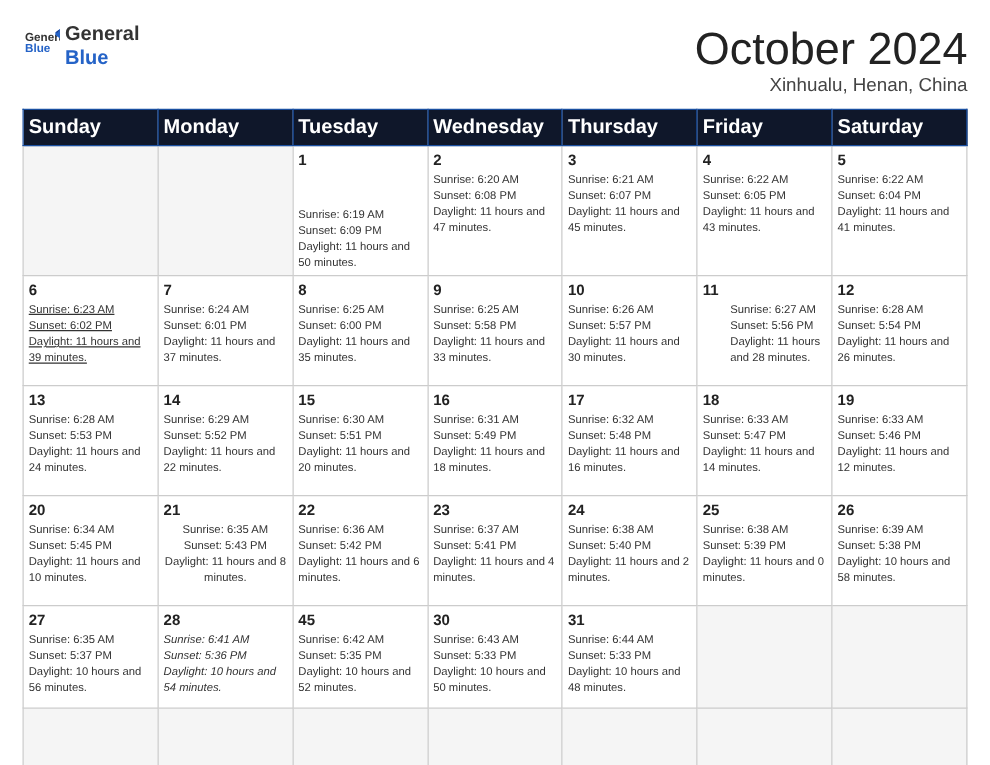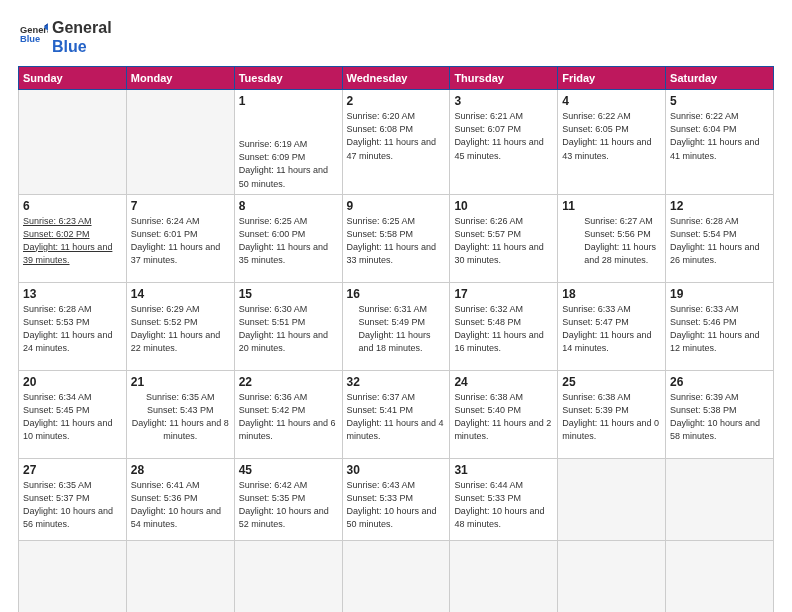--- a/index.html
+++ b/index.html
@@ -44,23 +44,23 @@
       font-size: 15px;
       color: #444;
     }
     .calendar {
       flex: 1;
       border-collapse: collapse;
       width: 100%;
       table-layout: fixed;
     }
     .calendar th {
-      background: #be185d;
+      background: #0f172a;
       color: #fff;
-      font-size: 11px;
+      font-size: 16px;
       font-weight: bold;
       padding: 5px 4px;
       text-align: left;
       border: 1px solid #1a4fa0;
     }
     .calendar td {
       border: 1px solid #ccc;
       vertical-align: top;
       padding: 4px 4px 3px 4px;
       font-size: 9.5px;
@@ -99,20 +99,24 @@
           <text x="0" y="42" font-size="20" font-weight="bold" fill="#2563c7" font-family="Arial">Blue</text>
           <polygon points="52,8 60,2 60,18 52,12" fill="#2563c7"></polygon>
           <polygon points="52,8 60,2 56,8" fill="#1a3a8a"></polygon>
         </svg>
         <div style="display:inline-block;vertical-align:top;">
           <div style="font-size:16px;font-weight:bold;color:#333;line-height:1.2;">General</div>
           <div style="font-size:16px;font-weight:bold;color:#2563c7;line-height:1.2;">Blue</div>
         </div>
       </div>
     </div>
+    <div class="title-block">
+      <div class="month-title">October 2024</div>
+      <div class="subtitle">Xinhualu, Henan, China</div>
+    </div>
   </div>
 
   <table class="calendar">
     <thead>
       <tr>
 
       <th>Sunday</th>
           <th>Monday</th>
           <th>Tuesday</th>
           <th>Wednesday</th>
@@ -214,21 +218,21 @@
 Daylight: 11 hours and 22 minutes.</div>
           </td>
           <td>
             <span class="day-num">15</span>
             <div class="day-info" style="white-space: pre-line;">Sunrise: 6:30 AM
 Sunset: 5:51 PM
 Daylight: 11 hours and 20 minutes.</div>
           </td>
           <td>
             <span class="day-num">16</span>
-            <div class="day-info" style="white-space: pre-line; margin-left: 12px;">Sunrise: 6:31 AM
+            <div class="day-info" style="white-space: pre-line;">Sunrise: 6:31 AM
 Sunset: 5:49 PM
 Daylight: 11 hours and 18 minutes.</div>
           </td>
           <td>
             <span class="day-num">17</span>
             <div class="day-info" style="white-space: pre-line;">Sunrise: 6:32 AM
 Sunset: 5:48 PM
 Daylight: 11 hours and 16 minutes.</div>
           </td>
           <td>
@@ -257,21 +261,21 @@
 Sunset: 5:43 PM
 Daylight: 11 hours and 8 minutes.</div>
           </td>
           <td>
             <span class="day-num">22</span>
             <div class="day-info" style="white-space: pre-line;">Sunrise: 6:36 AM
 Sunset: 5:42 PM
 Daylight: 11 hours and 6 minutes.</div>
           </td>
           <td>
-            <span class="day-num">32</span>
+            <span class="day-num">23</span>
             <div class="day-info" style="white-space: pre-line;">Sunrise: 6:37 AM
 Sunset: 5:41 PM
 Daylight: 11 hours and 4 minutes.</div>
           </td>
           <td>
             <span class="day-num">24</span>
             <div class="day-info" style="white-space: pre-line;">Sunrise: 6:38 AM
 Sunset: 5:40 PM
 Daylight: 11 hours and 2 minutes.</div>
           </td>
@@ -290,21 +294,21 @@
         </tr>
         <tr class="last-row">
           <td>
             <span class="day-num">27</span>
             <div class="day-info" style="white-space: pre-line;">Sunrise: 6:35 AM
 Sunset: 5:37 PM
 Daylight: 10 hours and 56 minutes.</div>
           </td>
           <td>
             <span class="day-num">28</span>
-            <div class="day-info" style="white-space: pre-line;">Sunrise: 6:41 AM
+            <div class="day-info" style="white-space: pre-line; font-style: italic;">Sunrise: 6:41 AM
 Sunset: 5:36 PM
 Daylight: 10 hours and 54 minutes.</div>
           </td>
           <td>
             <span class="day-num">45</span>
             <div class="day-info" style="white-space: pre-line;">Sunrise: 6:42 AM
 Sunset: 5:35 PM
 Daylight: 10 hours and 52 minutes.</div>
           </td>
           <td>

